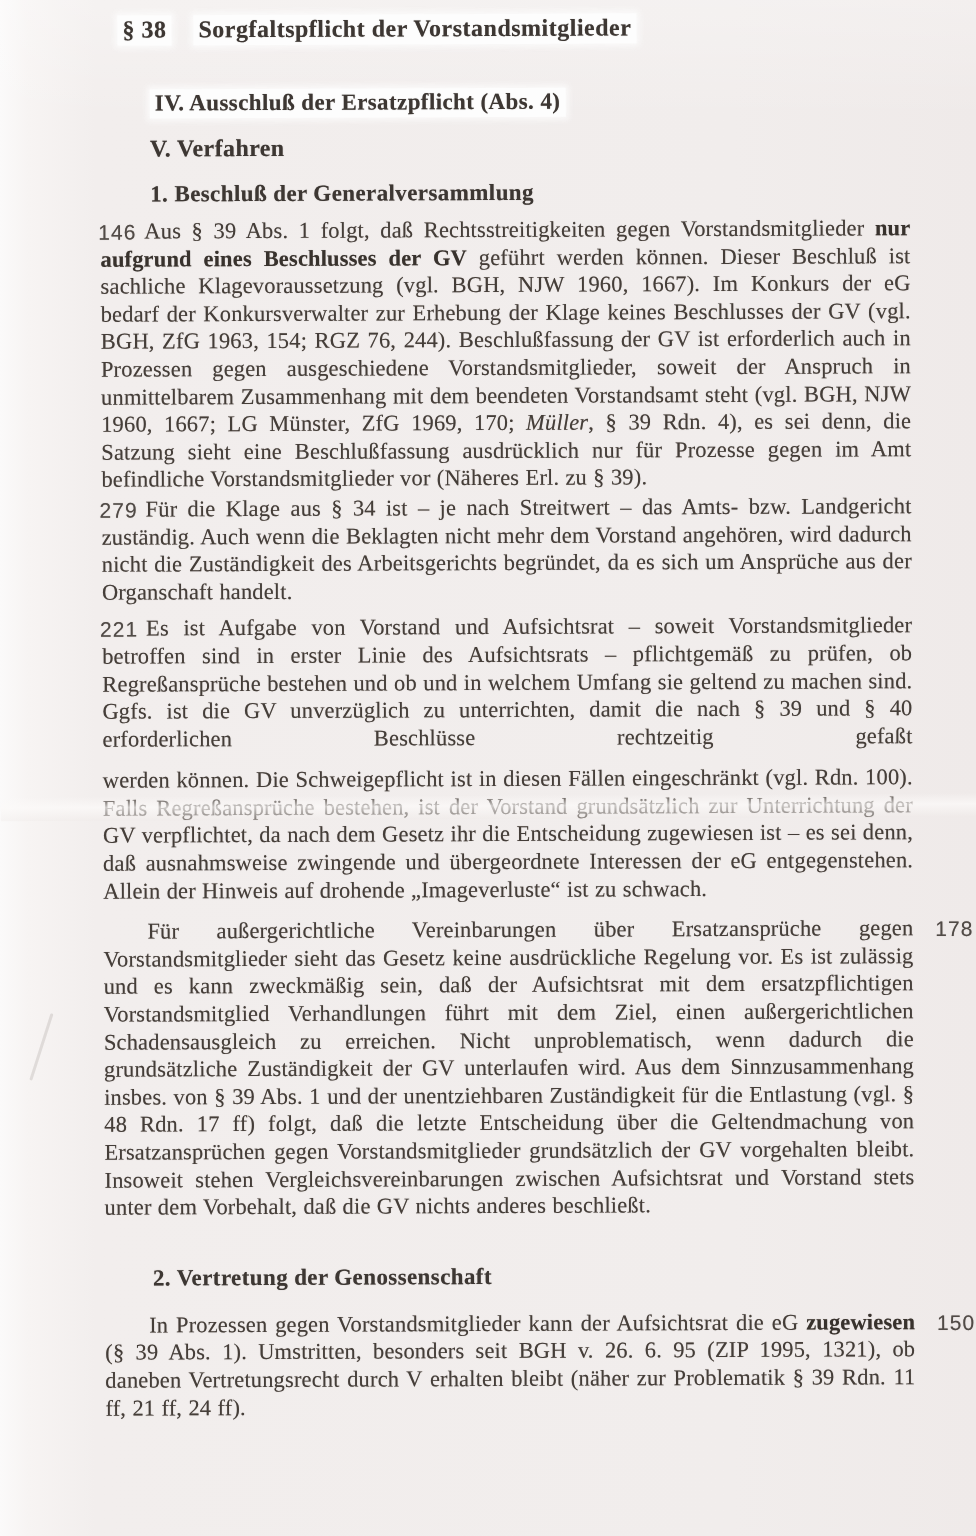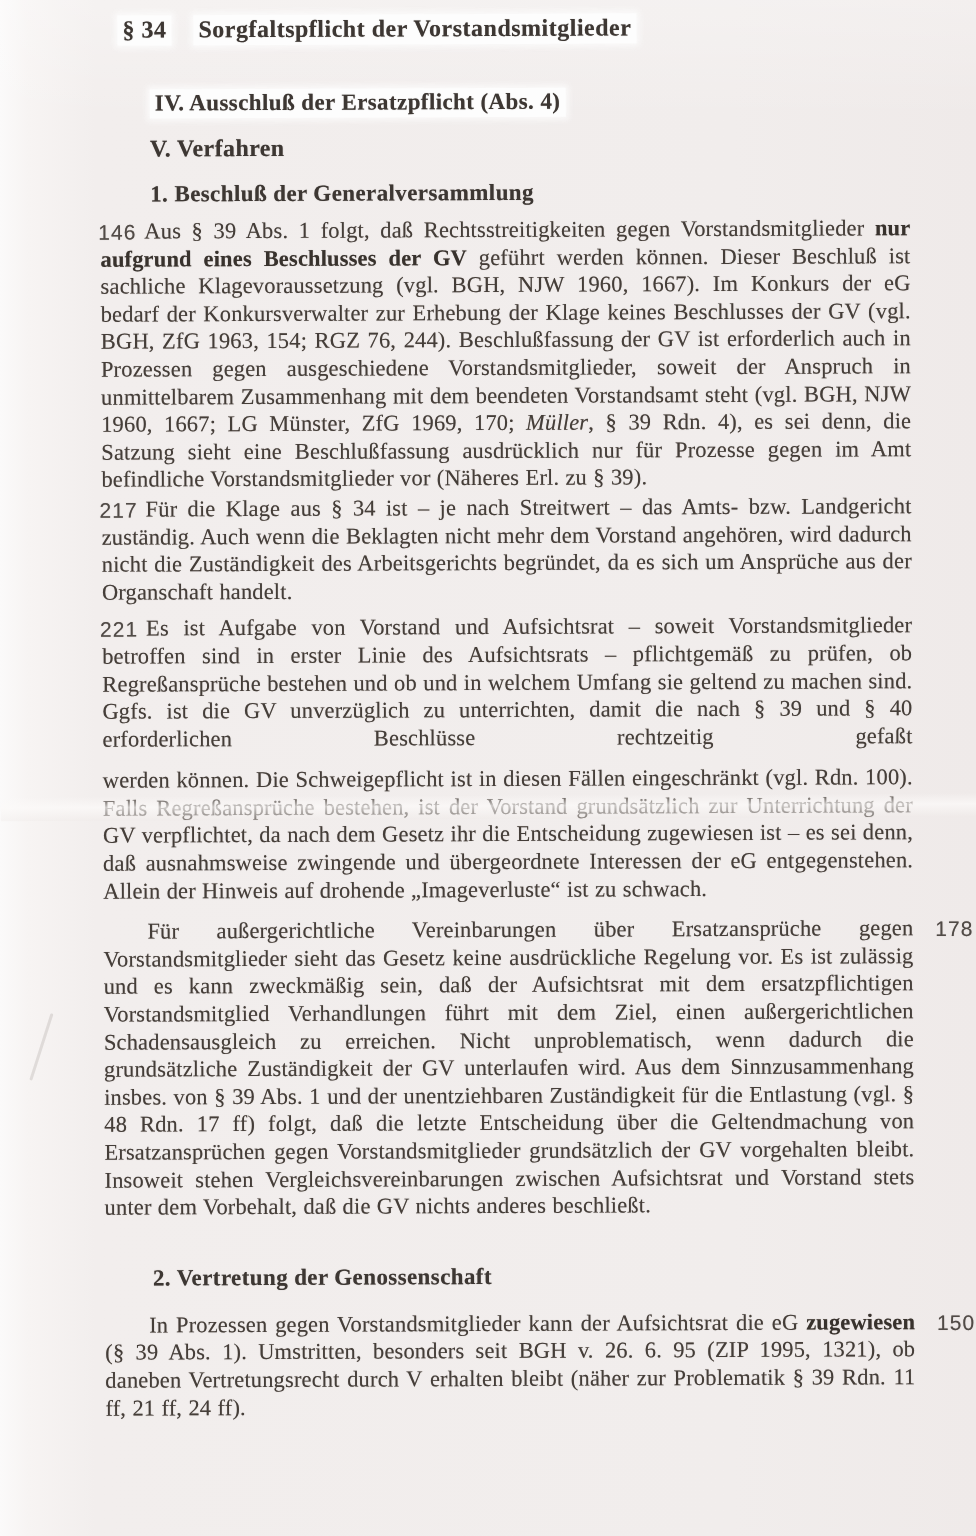--- a/index.html
+++ b/index.html
@@ -118,37 +118,37 @@
     pointer-events: none;
   }
 </style>
 </head>
 <body>
 
 <div class="page">
   <div class="tilt">
 
     <div class="running-head">
-      <span class="hl">§ 34</span>
+      <span class="hl">§ 38</span>
       <span class="hl">Sorgfaltspflicht der Vorstandsmitglieder</span>
     </div>
 
     <div class="heading heading-iv hl">IV. Ausschluß der Ersatzpflicht (Abs. 4)</div>
     <div class="heading heading-v">V. Verfahren</div>
     <div class="heading heading-v1">1. Beschluß der Generalversammlung</div>
 
     <div class="body-col">
 
       <p class="para indent">
         <span class="rdn left">146</span>
         <span>Aus § 39 Abs. 1 folgt, daß Rechtsstreitigkeiten gegen Vorstandsmitglieder </span><b>nur aufgrund eines Beschlusses der GV</b><span> geführt werden können. Dieser Beschluß ist sachliche Klagevoraussetzung (vgl. BGH, NJW 1960, 1667). Im Konkurs der eG bedarf der Konkursverwalter zur Erhebung der Klage keines Beschlusses der GV (vgl. BGH, ZfG 1963, 154; RGZ 76, 244). Beschlußfassung der GV ist erforderlich auch in Prozessen gegen ausgeschiedene Vorstandsmitglieder, soweit der Anspruch in unmittelbarem Zusammenhang mit dem beendeten Vorstandsamt steht (vgl. BGH, NJW 1960, 1667; LG Münster, ZfG 1969, 170; </span><i>Müller</i><span>, § 39 Rdn. 4), es sei denn, die Satzung sieht eine Beschlußfassung ausdrücklich nur für Prozesse gegen im Amt befindliche Vorstandsmitglieder vor (Näheres Erl. zu § 39).</span>
       </p>
 
       <p class="para indent gap-147">
-        <span class="rdn left">217</span>
+        <span class="rdn left">279</span>
         <span>Für die Klage aus § 34 ist – je nach Streitwert – das Amts- bzw. Landgericht zuständig. Auch wenn die Beklagten nicht mehr dem Vorstand angehören, wird dadurch nicht die Zuständigkeit des Arbeitsgerichts begründet, da es sich um Ansprüche aus der Organschaft handelt.</span>
       </p>
 
       <p class="para indent cont-fill gap-148a">
         <span class="rdn left">221</span>
         <span>Es ist Aufgabe von Vorstand und Aufsichtsrat – soweit Vorstandsmitglieder betroffen sind in erster Linie des Aufsichtsrats – pflichtgemäß zu prüfen, ob Regreßansprüche bestehen und ob und in welchem Umfang sie geltend zu machen sind. Ggfs. ist die GV unverzüglich zu unterrichten, damit die nach § 39 und § 40 erforderlichen Beschlüsse rechtzeitig gefaßt</span>
       </p>
 
       <p class="para gap-148b">
         <span>werden können. Die Schweigepflicht ist in diesen Fällen eingeschränkt (vgl. Rdn. 100). Falls Regreßansprüche bestehen, ist der Vorstand grundsätzlich zur Unterrichtung der GV verpflichtet, da nach dem Gesetz ihr die Entscheidung zugewiesen ist – es sei denn, daß ausnahmsweise zwingende und übergeordnete Interessen der eG entgegenstehen. Allein der Hinweis auf drohende „Imageverluste“ ist zu schwach.</span>

